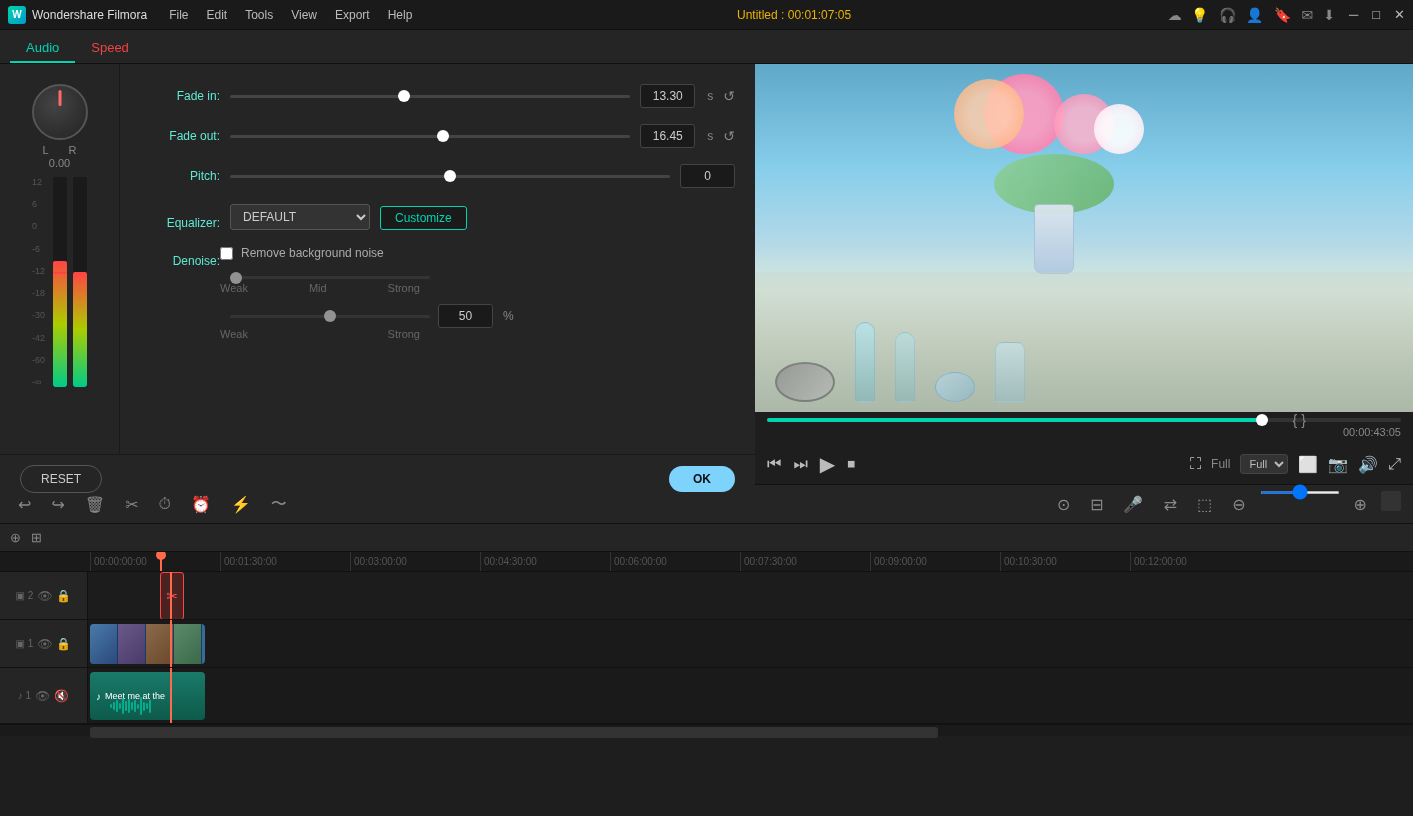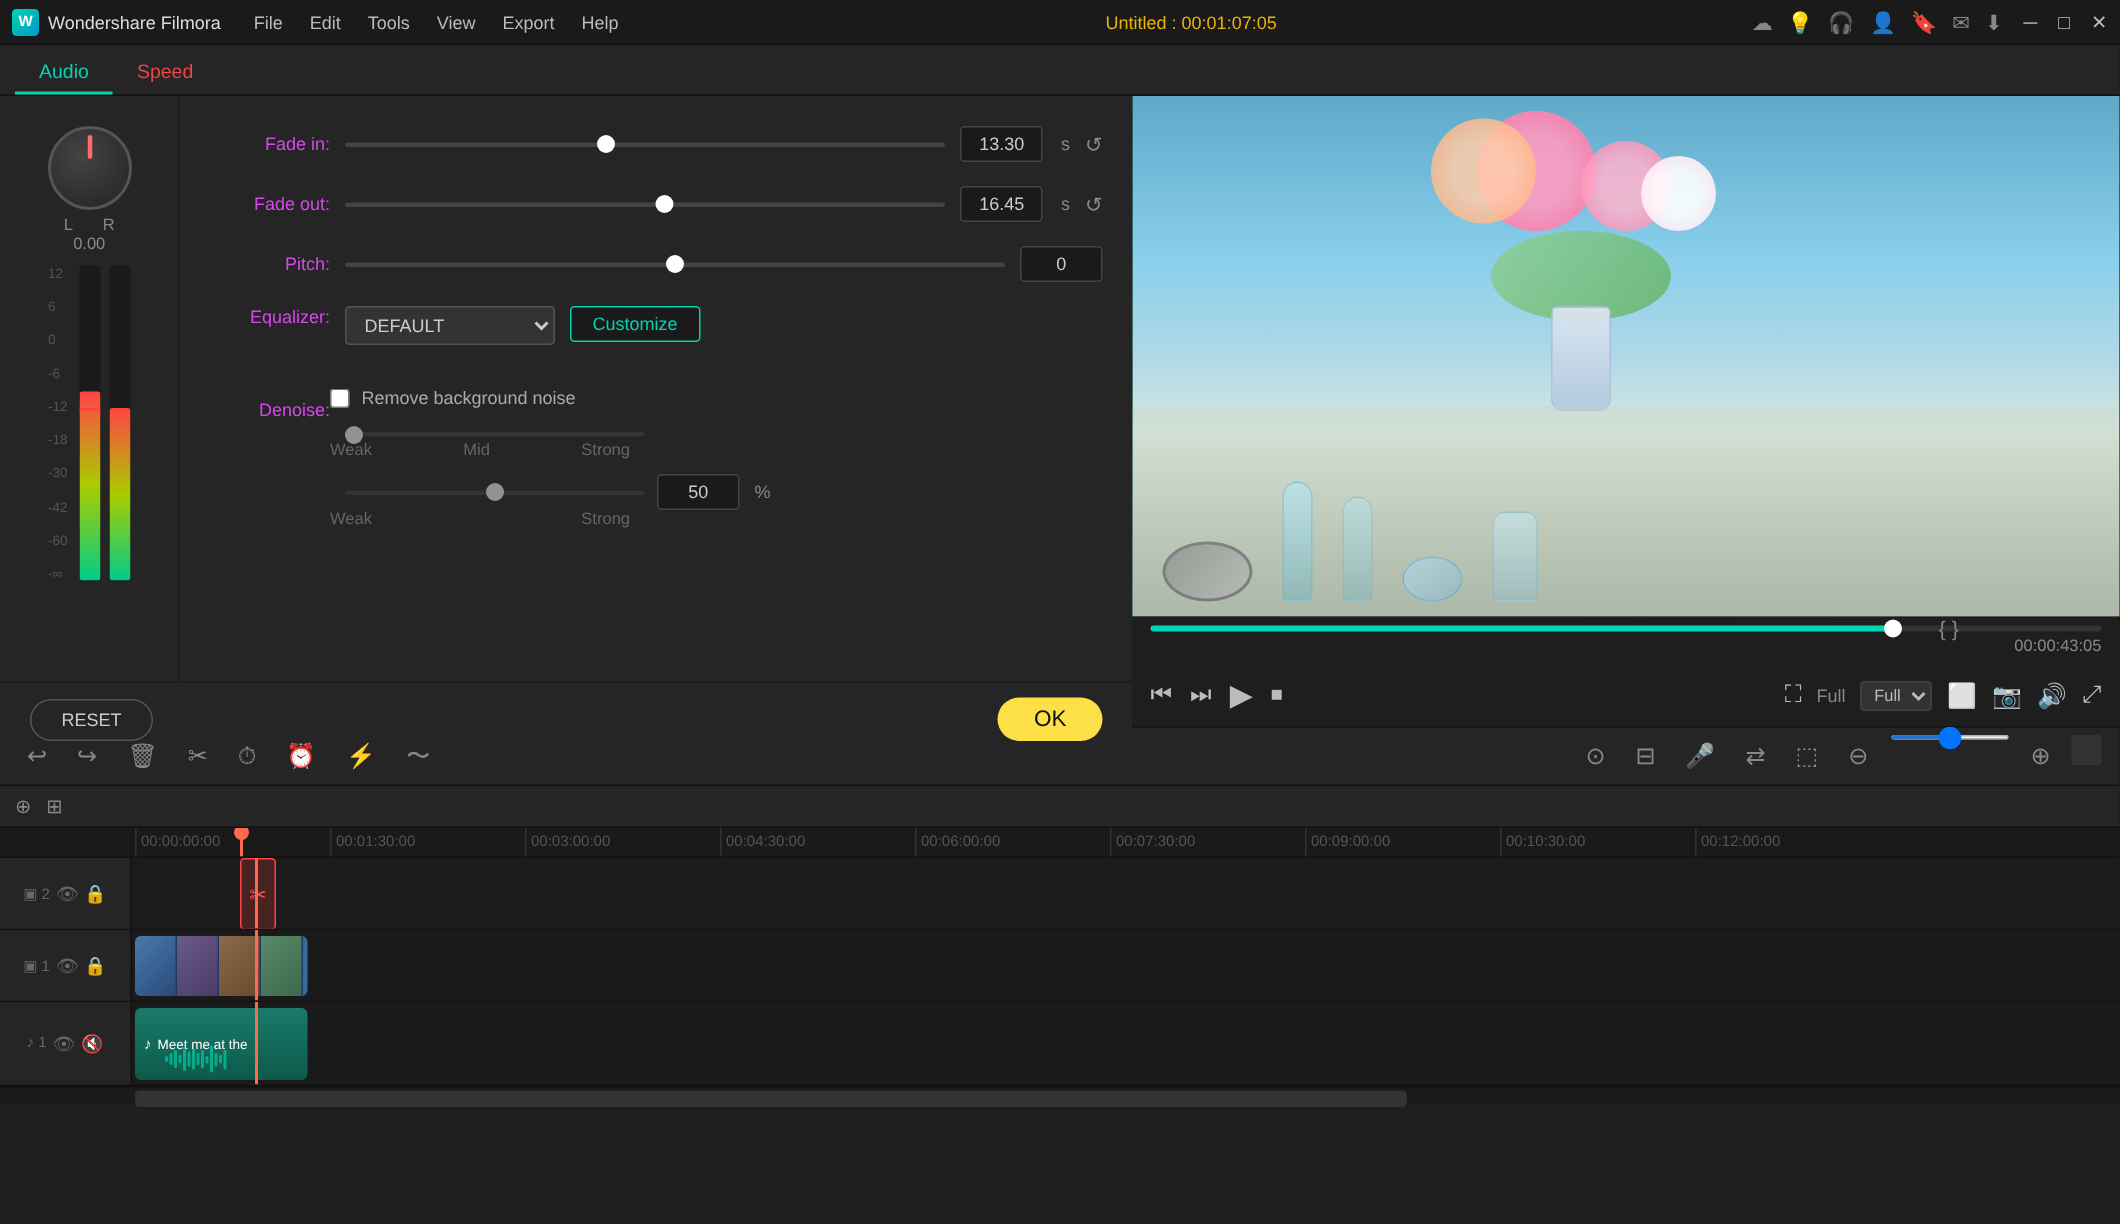--- a/index.html
+++ b/index.html
@@ -143,21 +143,21 @@
     }
     .control-row {
       display: flex;
       align-items: center;
       margin-bottom: 16px;
       gap: 10px;
     }
     .control-label {
       width: 80px;
       text-align: right;
-      color: #d946ef;
+      color: #5eead4;
       font-size: 12px;
       flex-shrink: 0;
     }
     .slider-container {
       flex: 1;
       display: flex;
       align-items: center;
     }
     .slider {
       -webkit-appearance: none;
@@ -187,22 +187,22 @@
       font-size: 12px;
       display: flex;
       align-items: center;
       justify-content: center;
     }
     .unit-label { color: #888; font-size: 12px; margin-left: 2px; }
     .reset-icon { color: #888; cursor: pointer; font-size: 14px; }
 
     .equalizer-row {
       display: flex;
-      align-items: flex-start;
-      margin-bottom: 28px;
+      align-items: flex-end;
+      margin-bottom: 16px;
       gap: 10px;
     }
     .eq-select {
       background: #333;
       border: 1px solid #555;
       color: #ccc;
       padding: 4px 8px;
       border-radius: 3px;
       font-size: 12px;
       cursor: pointer;
@@ -248,28 +248,28 @@
     .btn-reset {
       background: transparent;
       border: 1px solid #555;
       color: #ccc;
       padding: 6px 20px;
       border-radius: 15px;
       cursor: pointer;
       font-size: 12px;
     }
     .btn-ok {
-      background: #fde047;
+      background: #7dd3fc;
       border: none;
       color: #111;
       padding: 6px 24px;
       border-radius: 15px;
       cursor: pointer;
-      font-size: 15px;
-      font-weight: 400;
+      font-size: 12px;
+      font-weight: 700;
     }
 
     
     .right-panel {
       flex: 1;
       background: #1a1a1a;
       display: flex;
       flex-direction: column;
     }
     .video-placeholder {

